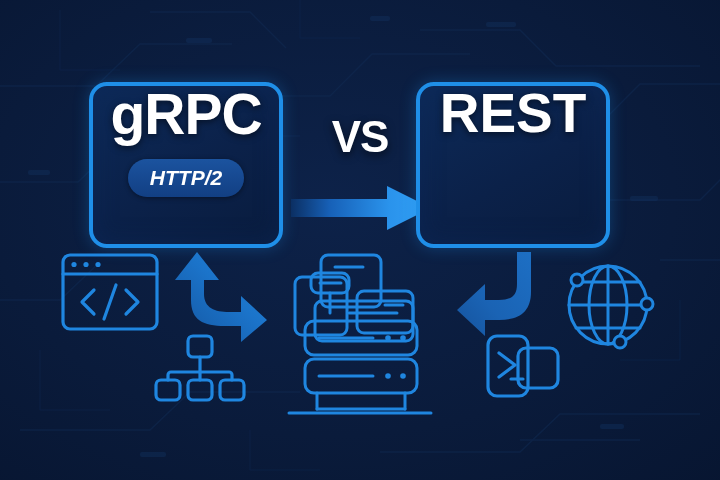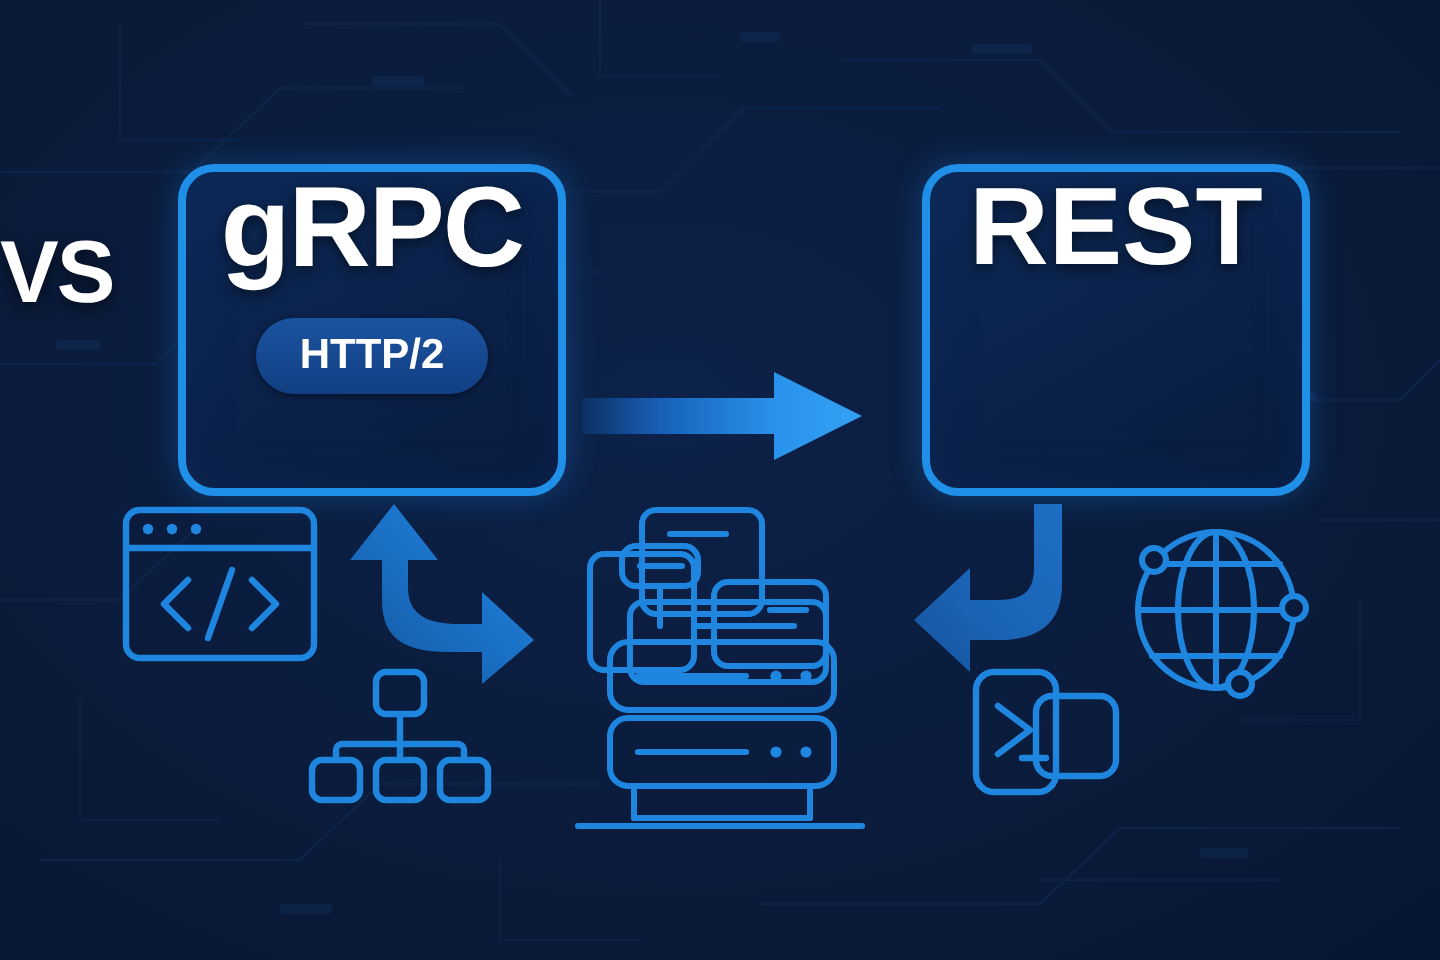--- a/index.html
+++ b/index.html
@@ -31,21 +31,21 @@
     height: 158px;
     border: 4px solid #1f8fe8;
     border-radius: 18px;
     background: linear-gradient(150deg, #0d2a58 0%, #0b2149 55%, #091c3e 100%);
     box-shadow: 0 0 16px rgba(31,143,232,0.30), inset 0 0 22px rgba(12,40,90,0.55);
     display: flex;
     flex-direction: column;
     align-items: center;
   }
   #box-grpc { left: 89px; }
-  #box-rest { left: 461px; }
+  #box-rest { left: 416px; }
 
   .proto-title {
     color: #ffffff;
     font-size: 57px;
     font-weight: bold;
     letter-spacing: -1px;
     line-height: 1;
     margin-bottom: 16px;
     text-shadow: 0 2px 7px rgba(0,0,0,0.55);
   }
@@ -54,27 +54,29 @@
   .proto-pill {
     background: linear-gradient(180deg, #1b539f 0%, #123f83 100%);
     color: #ffffff;
     font-size: 21px;
     font-weight: bold;
     padding: 8px 22px 9px 22px;
     border-radius: 22px;
     line-height: 1;
     letter-spacing: 0px;
     box-shadow: 0 1px 5px rgba(0,0,0,0.45);
+    font-style: italic;
   }
 
   
   #vs-label {
     position: absolute;
     left: 0; right: 0;
     top: 112px;
+    text-align: center;
     color: #ffffff;
     font-size: 44px;
     font-weight: bold;
     letter-spacing: -1px;
     text-shadow: 0 3px 8px rgba(0,0,0,0.6);
   }
 
   
   #center-arrow {
     position: absolute;

